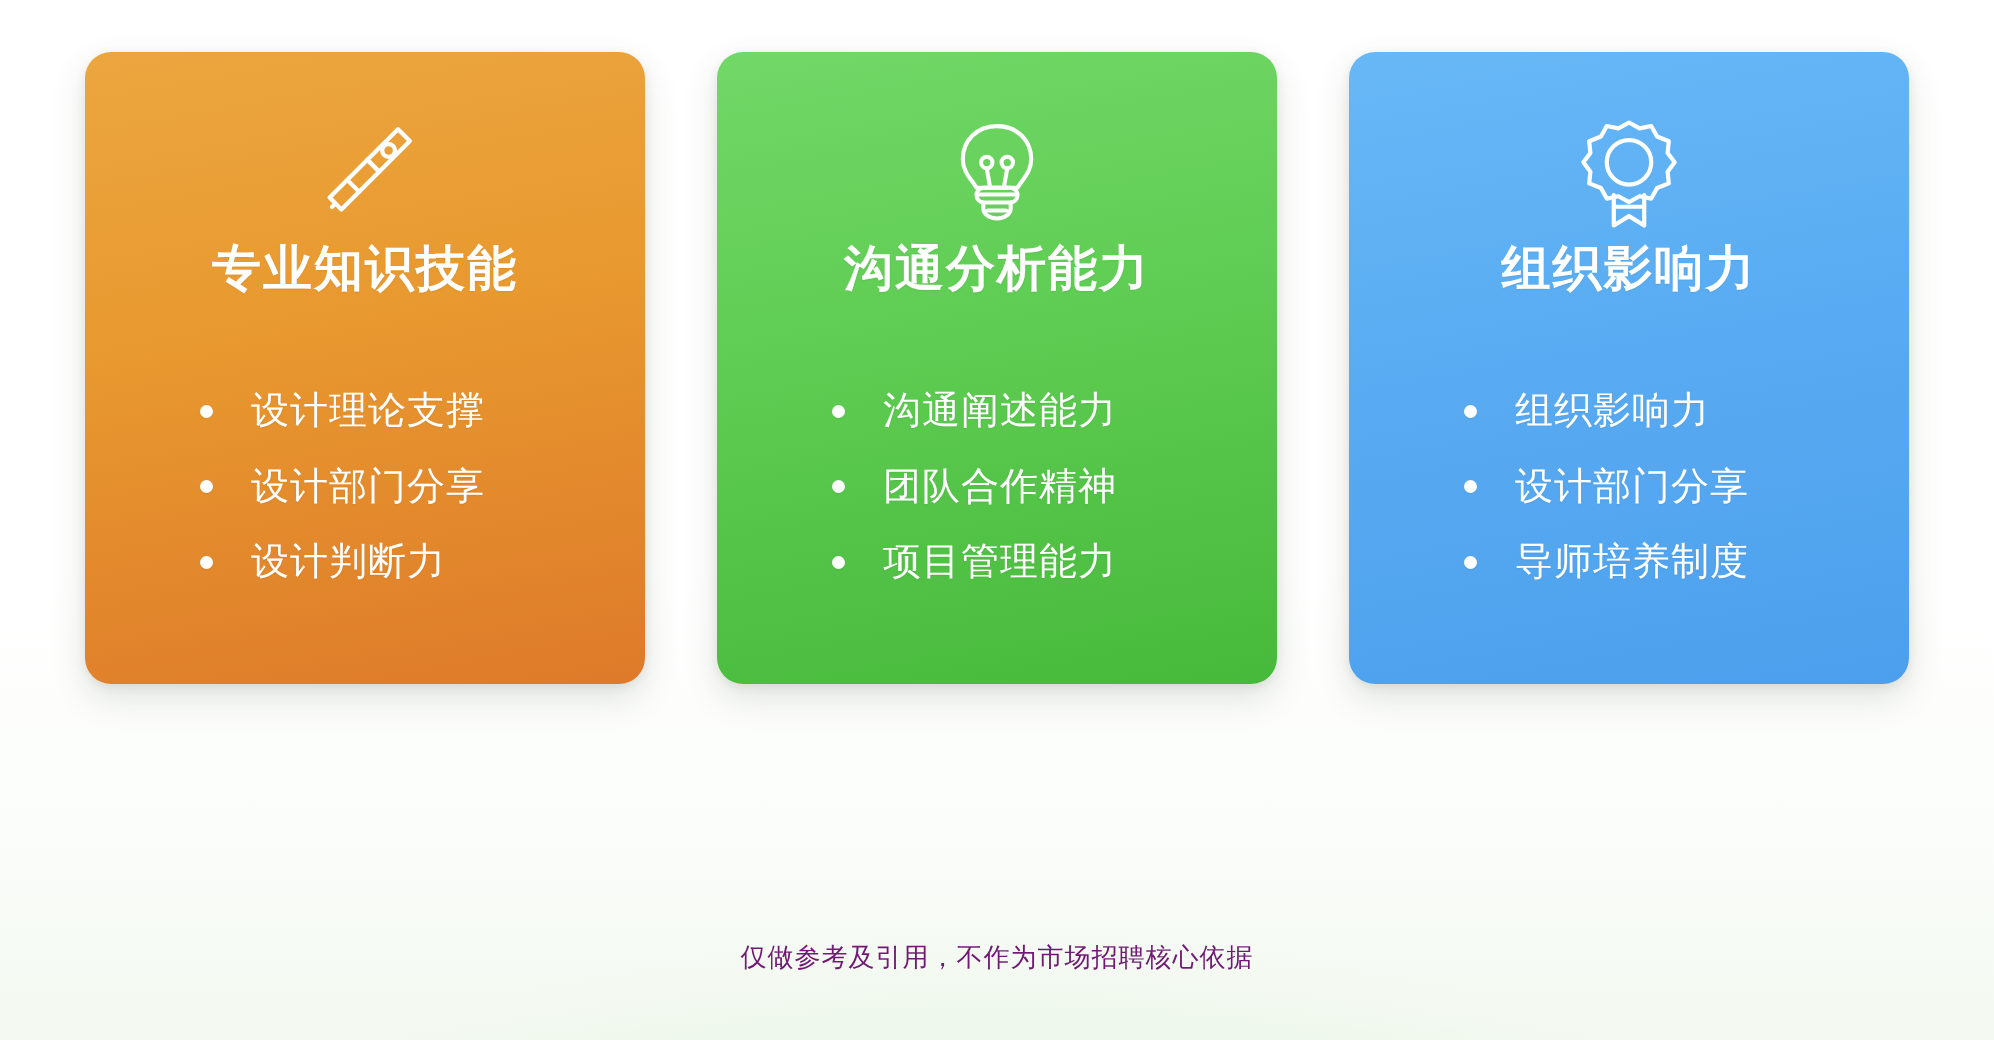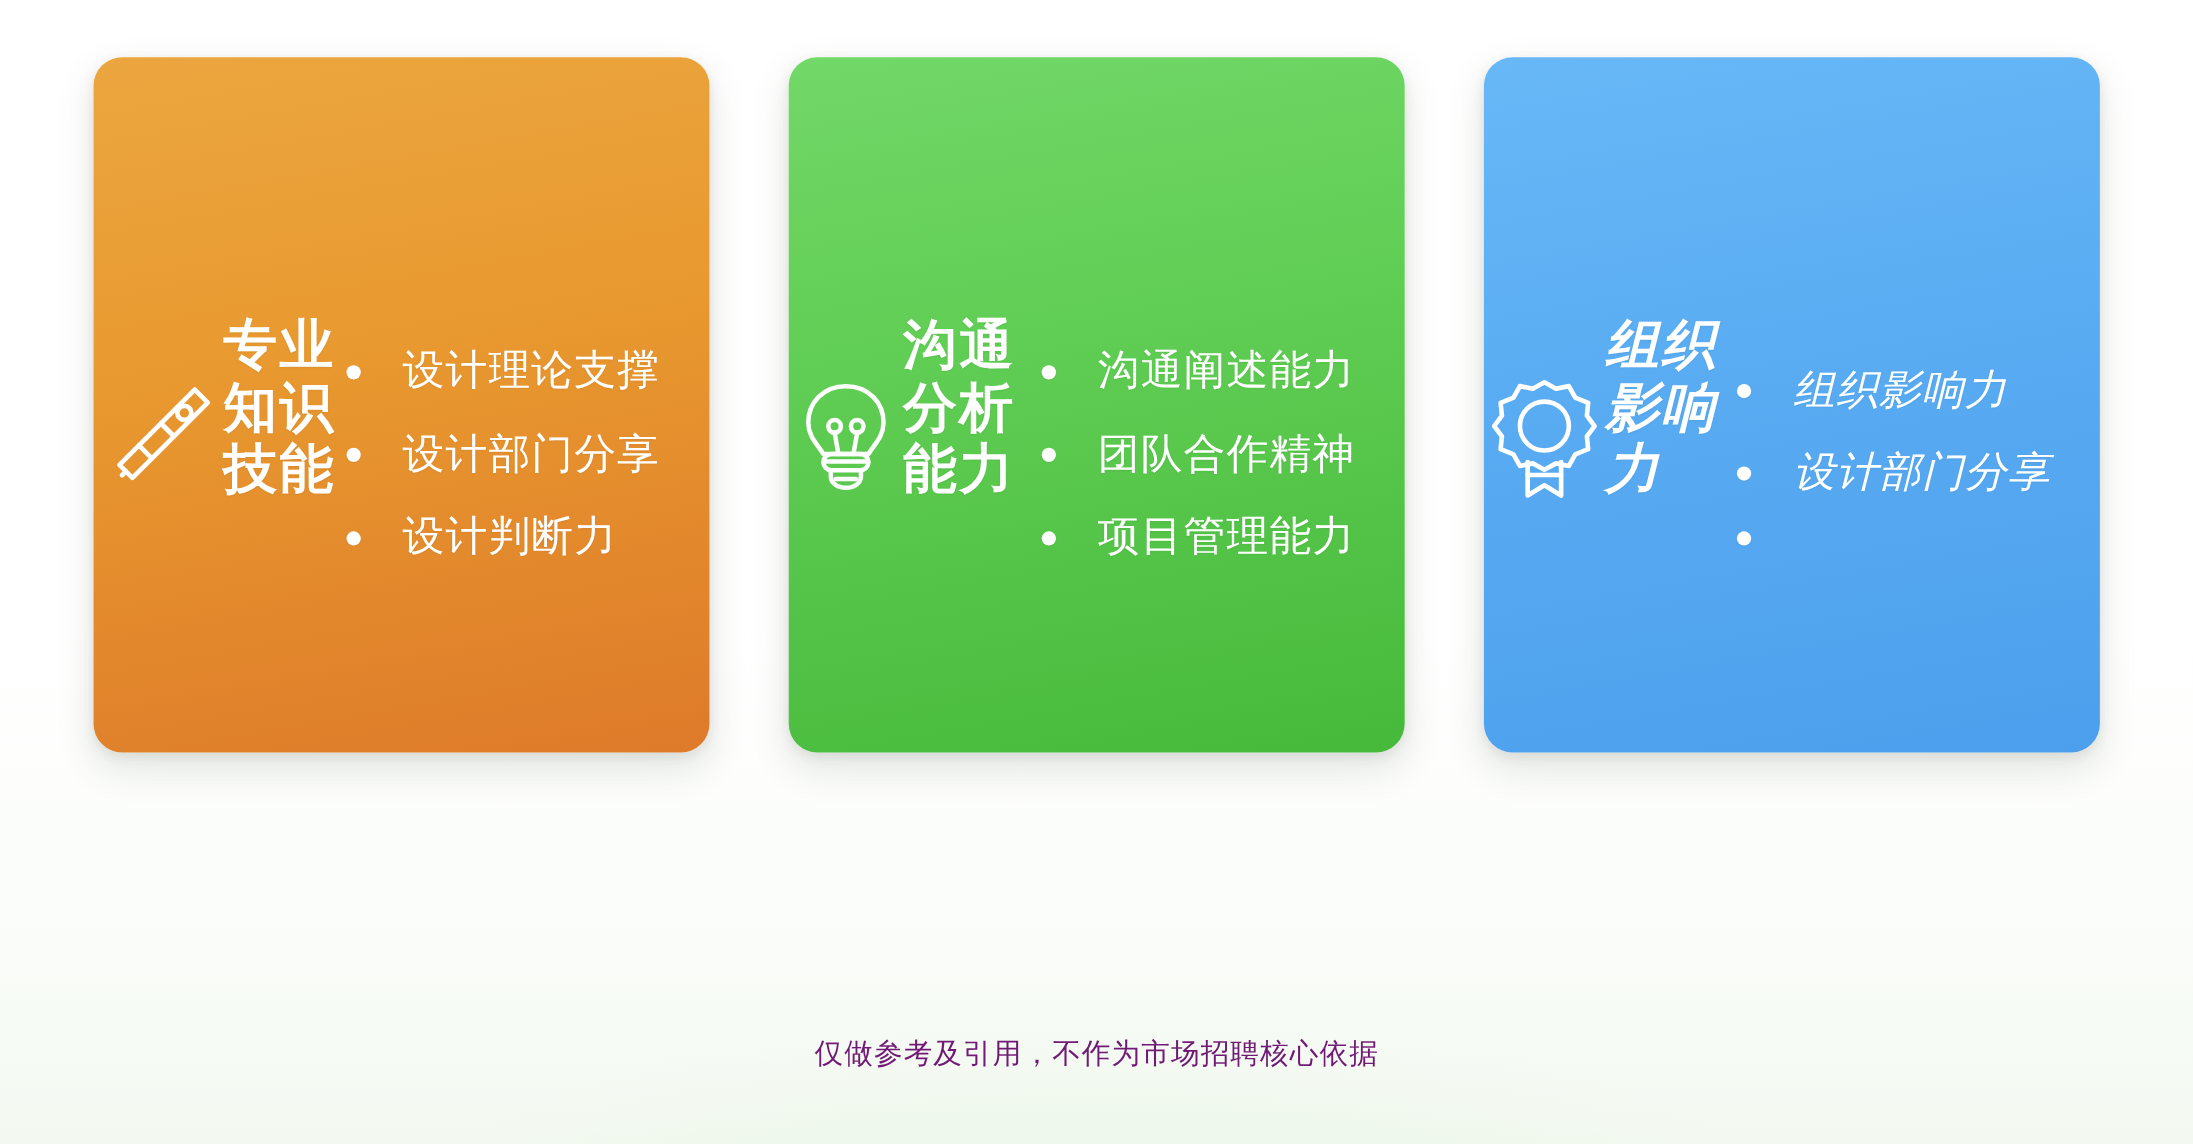--- a/index.html
+++ b/index.html
@@ -25,29 +25,29 @@
     display:flex;
     justify-content:center;
     gap:72px;
   }
   .card {
     position:relative;
     width:560px;
     height:632px;
     border-radius:26px;
     display:flex;
-    flex-direction:row;
+    flex-direction:column;
     align-items:center;
     color:#ffffff;
     box-shadow:0 14px 34px rgba(80,90,70,0.16), 0 3px 10px rgba(80,90,70,0.10);
     overflow:hidden;
   }
   .card.orange { background:linear-gradient(170deg,#ECA63F 0%,#E8992F 42%,#DE7A2A 100%); }
   .card.green  { background:linear-gradient(170deg,#72D868 0%,#5ECC52 45%,#46B93A 100%); }
-  .card.blue   { background:linear-gradient(170deg,#68B8F7 0%,#59ACF2 45%,#4C9FEC 100%);font-style:italic; }
+  .card.blue   { background:linear-gradient(170deg,#68B8F7 0%,#59ACF2 45%,#4C9FEC 100%); }
 
   .card-icon {
     margin-top:62px;
     height:120px;
     display:flex;
     align-items:center;
     justify-content:center;
   }
   .card-icon svg { display:block; }
 
@@ -179,20 +179,21 @@
         <div class="list-item">
           <span class="bullet"></span>
           <span class="item-label">组织影响力</span>
         </div>
         <div class="list-item">
           <span class="bullet"></span>
           <span class="item-label">设计部门分享</span>
         </div>
         <div class="list-item">
           <span class="bullet"></span>
+          <span class="item-label">导师培养制度</span>
         </div>
       </div>
     </div>
 
   </div>
 
   <div class="footer-note">仅做参考及引用，不作为市场招聘核心依据</div>
 
 </div>
 

